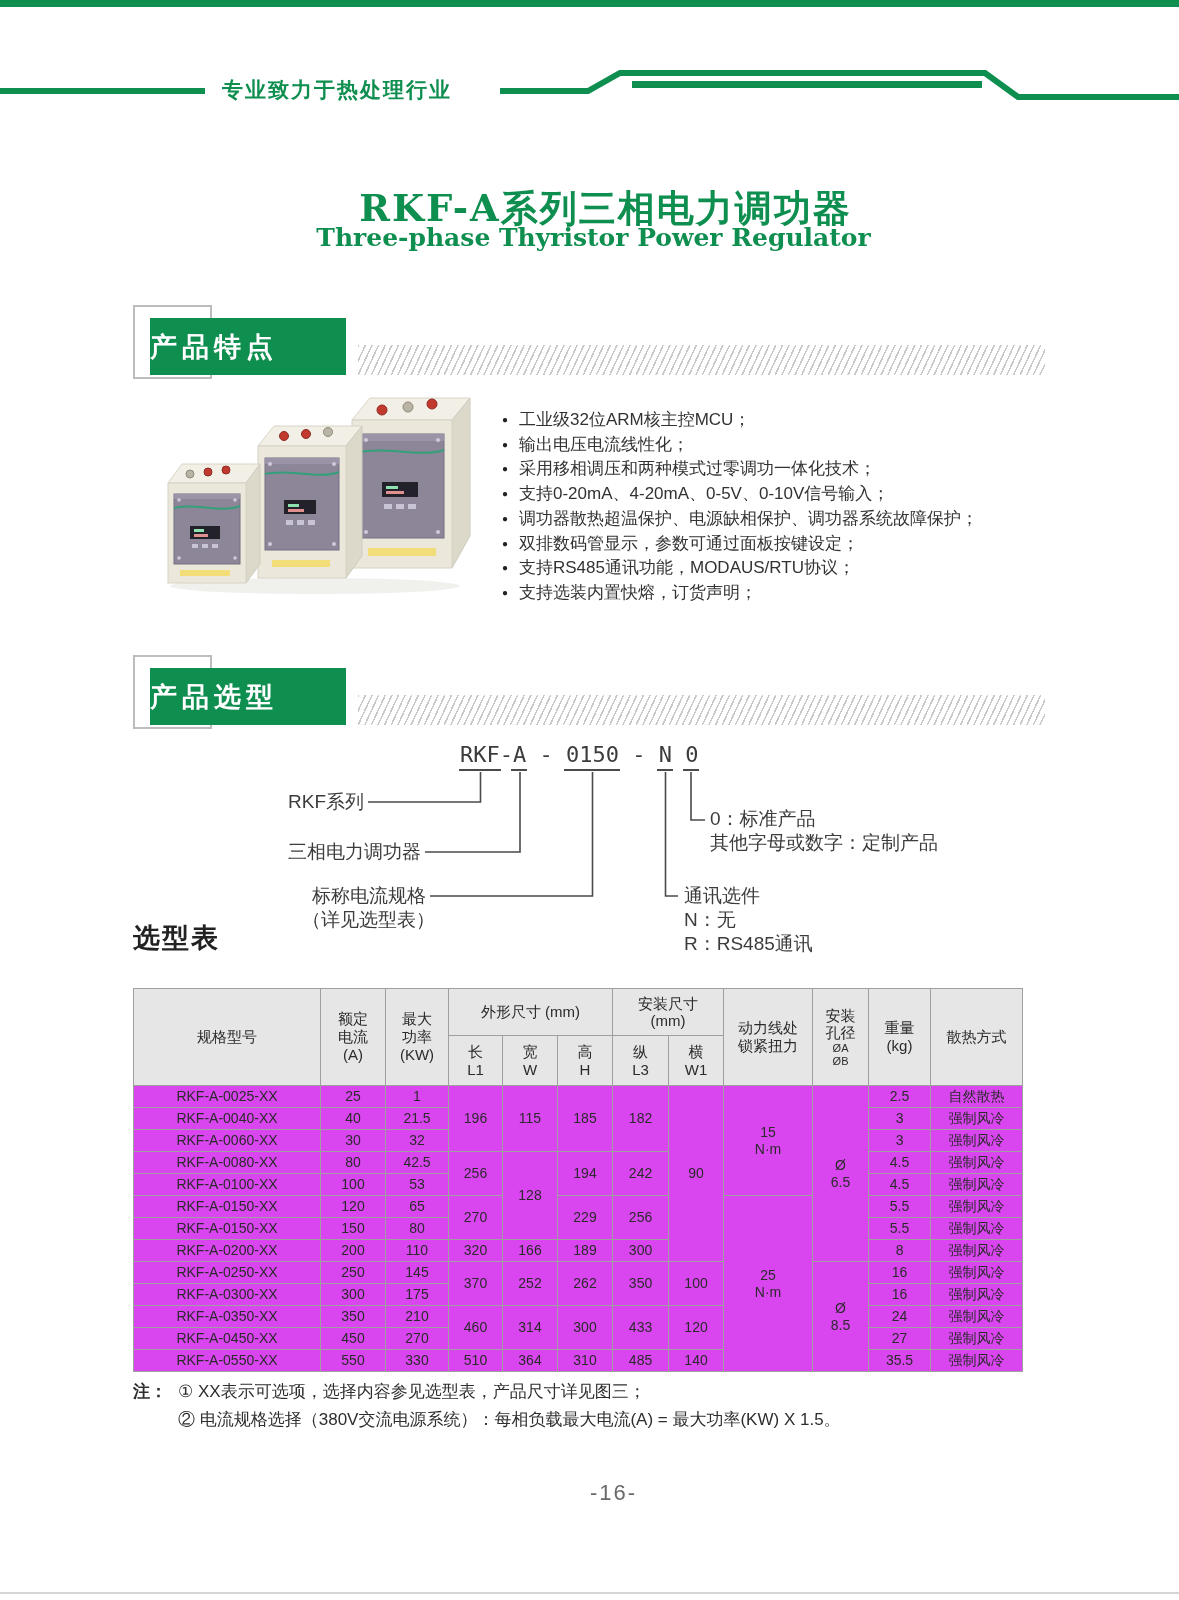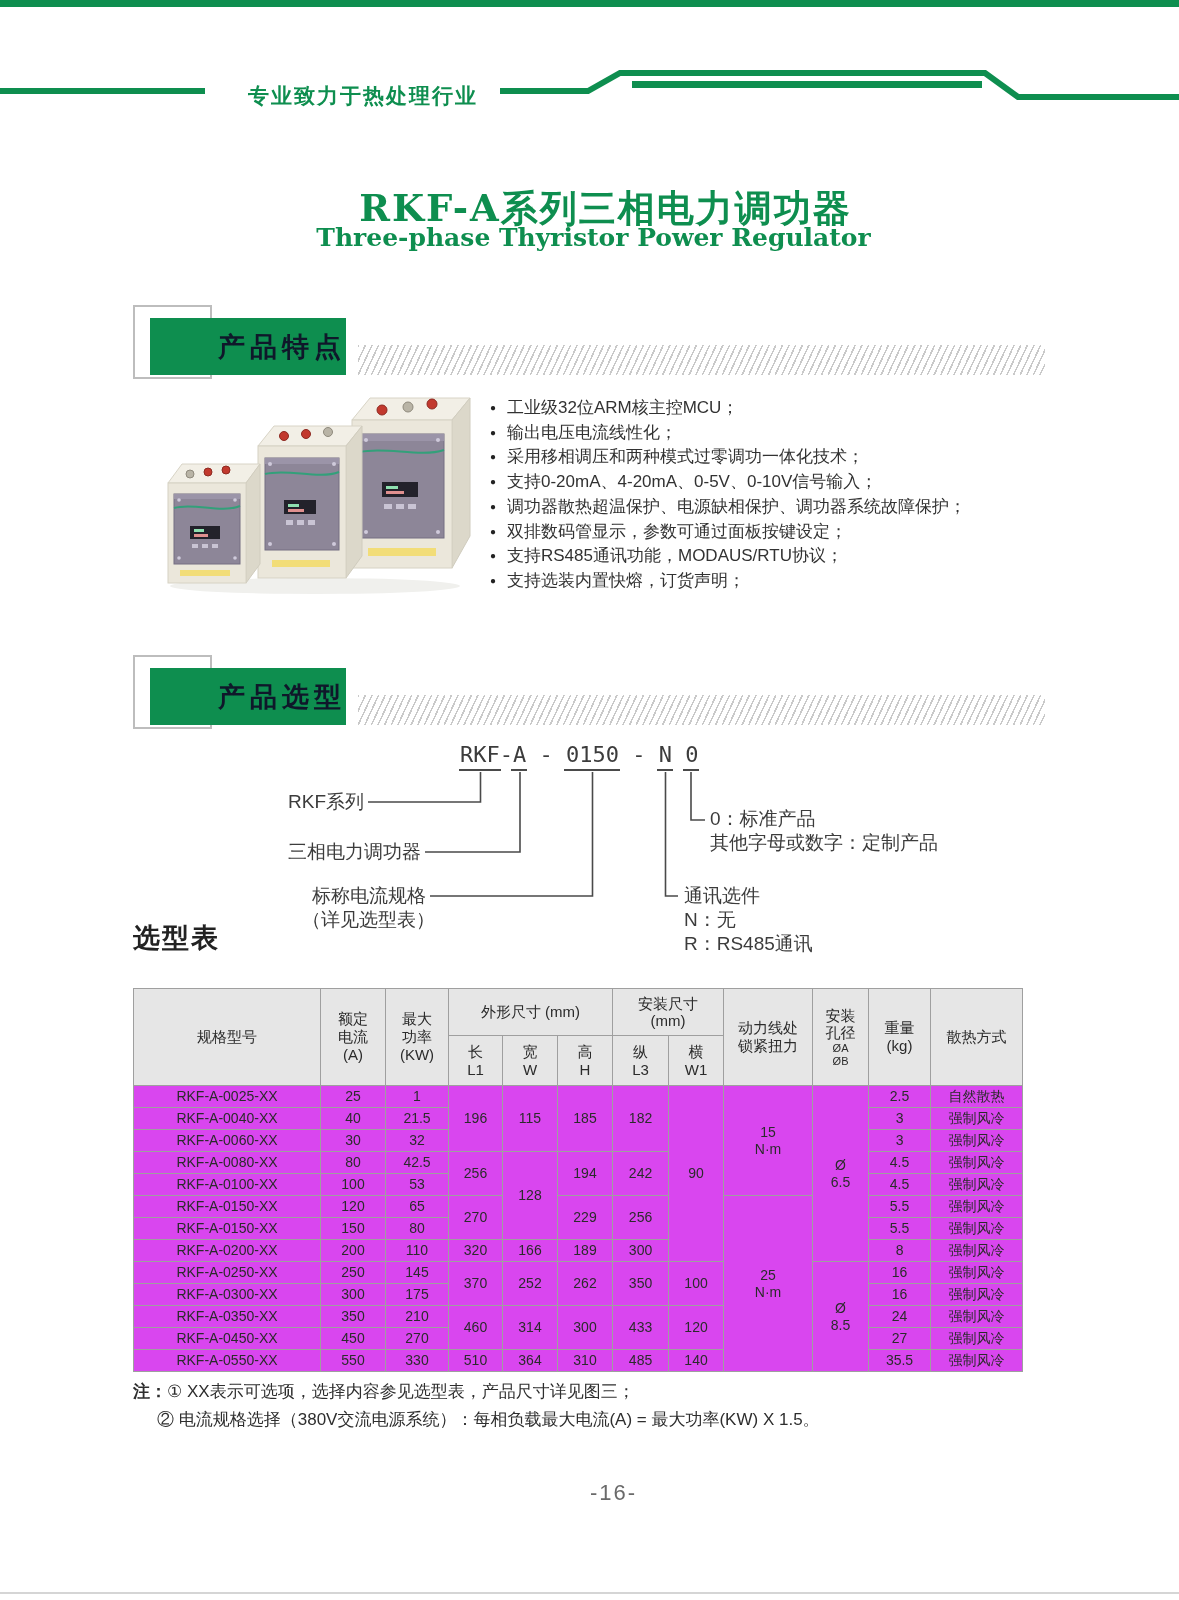--- a/index.html
+++ b/index.html
@@ -7,39 +7,39 @@
     --ink:#333;
     --border:#9f9f9f;
   }
   html,body{margin:0;padding:0;background:#fff;}
   body{font-family:"Liberation Sans",sans-serif;color:var(--ink);}
   .page{position:relative;width:1179px;height:1600px;background:#fff;overflow:hidden;}
 
   .top-strip{position:absolute;left:0;top:0;width:1179px;height:7px;background:var(--green);}
 
   .banner-svg{position:absolute;left:0;top:55px;}
-  .slogan{position:absolute;left:222px;top:82px;width:282px;text-align:center;
+  .slogan{position:absolute;left:222px;top:76px;width:282px;
           font-size:21px;font-weight:bold;color:var(--green);letter-spacing:2px;}
 
   .title-cn{position:absolute;left:0;top:168px;width:1179px;text-align:center;
             font-family:"DejaVu Serif",serif;font-weight:bold;font-size:37px;color:var(--green);letter-spacing:2px;margin:16px;}
   .title-en{position:absolute;left:0;top:219px;width:1179px;text-align:center;
             font-family:"DejaVu Serif",serif;font-weight:bold;font-size:25px;color:var(--green);margin:4px;}
 
   .section-hdr{position:absolute;left:0;width:1179px;height:80px;}
   .ghost{position:absolute;left:133px;top:0;width:79px;height:74px;border:2px solid #bdbdbd;background:#fff;box-sizing:border-box;}
   .green-box{position:absolute;left:150px;top:13px;width:196px;height:57px;background:var(--green);
-             display:flex;align-items:center;justify-content:flex-end;
-             color:#0f172a;font-size:27px;font-weight:bold;letter-spacing:5px;}
+             display:flex;align-items:center;justify-content:flex-start;
+             color:#ffffff;font-size:27px;font-weight:bold;letter-spacing:5px;}
   .hatch{position:absolute;left:358px;top:40px;width:687px;height:30px;
          background:repeating-linear-gradient(115deg,#c9c9c9 0 1.5px,transparent 1.5px 6px);}
 
   .photo-svg{position:absolute;left:160px;top:388px;}
 
-  .features{position:absolute;left:486px;top:392px;width:590px;margin:4px;padding:0;list-style:none;
+  .features{position:absolute;left:486px;top:392px;width:590px;margin:16px;padding:0;list-style:none;
             font-size:17px;line-height:24.7px;color:#323232;}
   .features li{position:relative;padding-left:17px;}
   .features li::before{content:"●";position:absolute;left:0;top:0;font-size:10px;line-height:24.7px;color:#222;}
 
   .diagram-svg{position:absolute;left:280px;top:722px;}
   .diagram-svg text{fill:#3c3c3c;}
   .dg-code{font-family:"DejaVu Sans Mono",monospace;font-size:22px;fill:#3c3c3c;}
   .dg-label{font-size:19px;}
 
   .table-title{position:absolute;left:133px;top:920px;font-size:27px;font-weight:bold;color:#222;letter-spacing:2px;}
@@ -49,21 +49,21 @@
   .sel-table th,.sel-table td{border:1px solid var(--border);text-align:center;vertical-align:middle;
              padding:0;white-space:pre-line;line-height:1.18;}
   .sel-table thead th{background:#e6e6e6;font-weight:normal;font-size:15px;}
   .sel-table thead tr:first-child{height:34px;}
   .sel-table thead tr:last-child{height:38px;}
   .sel-table tbody tr{height:22px;background:#d946ef;}
   .th-small{display:block;font-size:11px;line-height:1.15;white-space:pre-line;}
 
   .notes{position:absolute;left:133px;top:1378px;font-size:17px;color:#2e2e2e;line-height:28px;}
   .notes .note-label{font-weight:bold;float:left;}
-  .notes .note-lines{margin-left:24px;}
+  .notes .note-lines{margin-left:45px;}
 
   .page-num{position:absolute;left:0;top:1480px;width:1179px;text-align:center;
             font-size:22px;color:#6a6a6a;letter-spacing:2px;padding-left:24px;}
   .bottom-line{position:absolute;left:0;top:1592px;width:1179px;height:2px;background:#d5d5d5;}
 </style>
 </head>
 <body>
 
 <div class="page">
 

